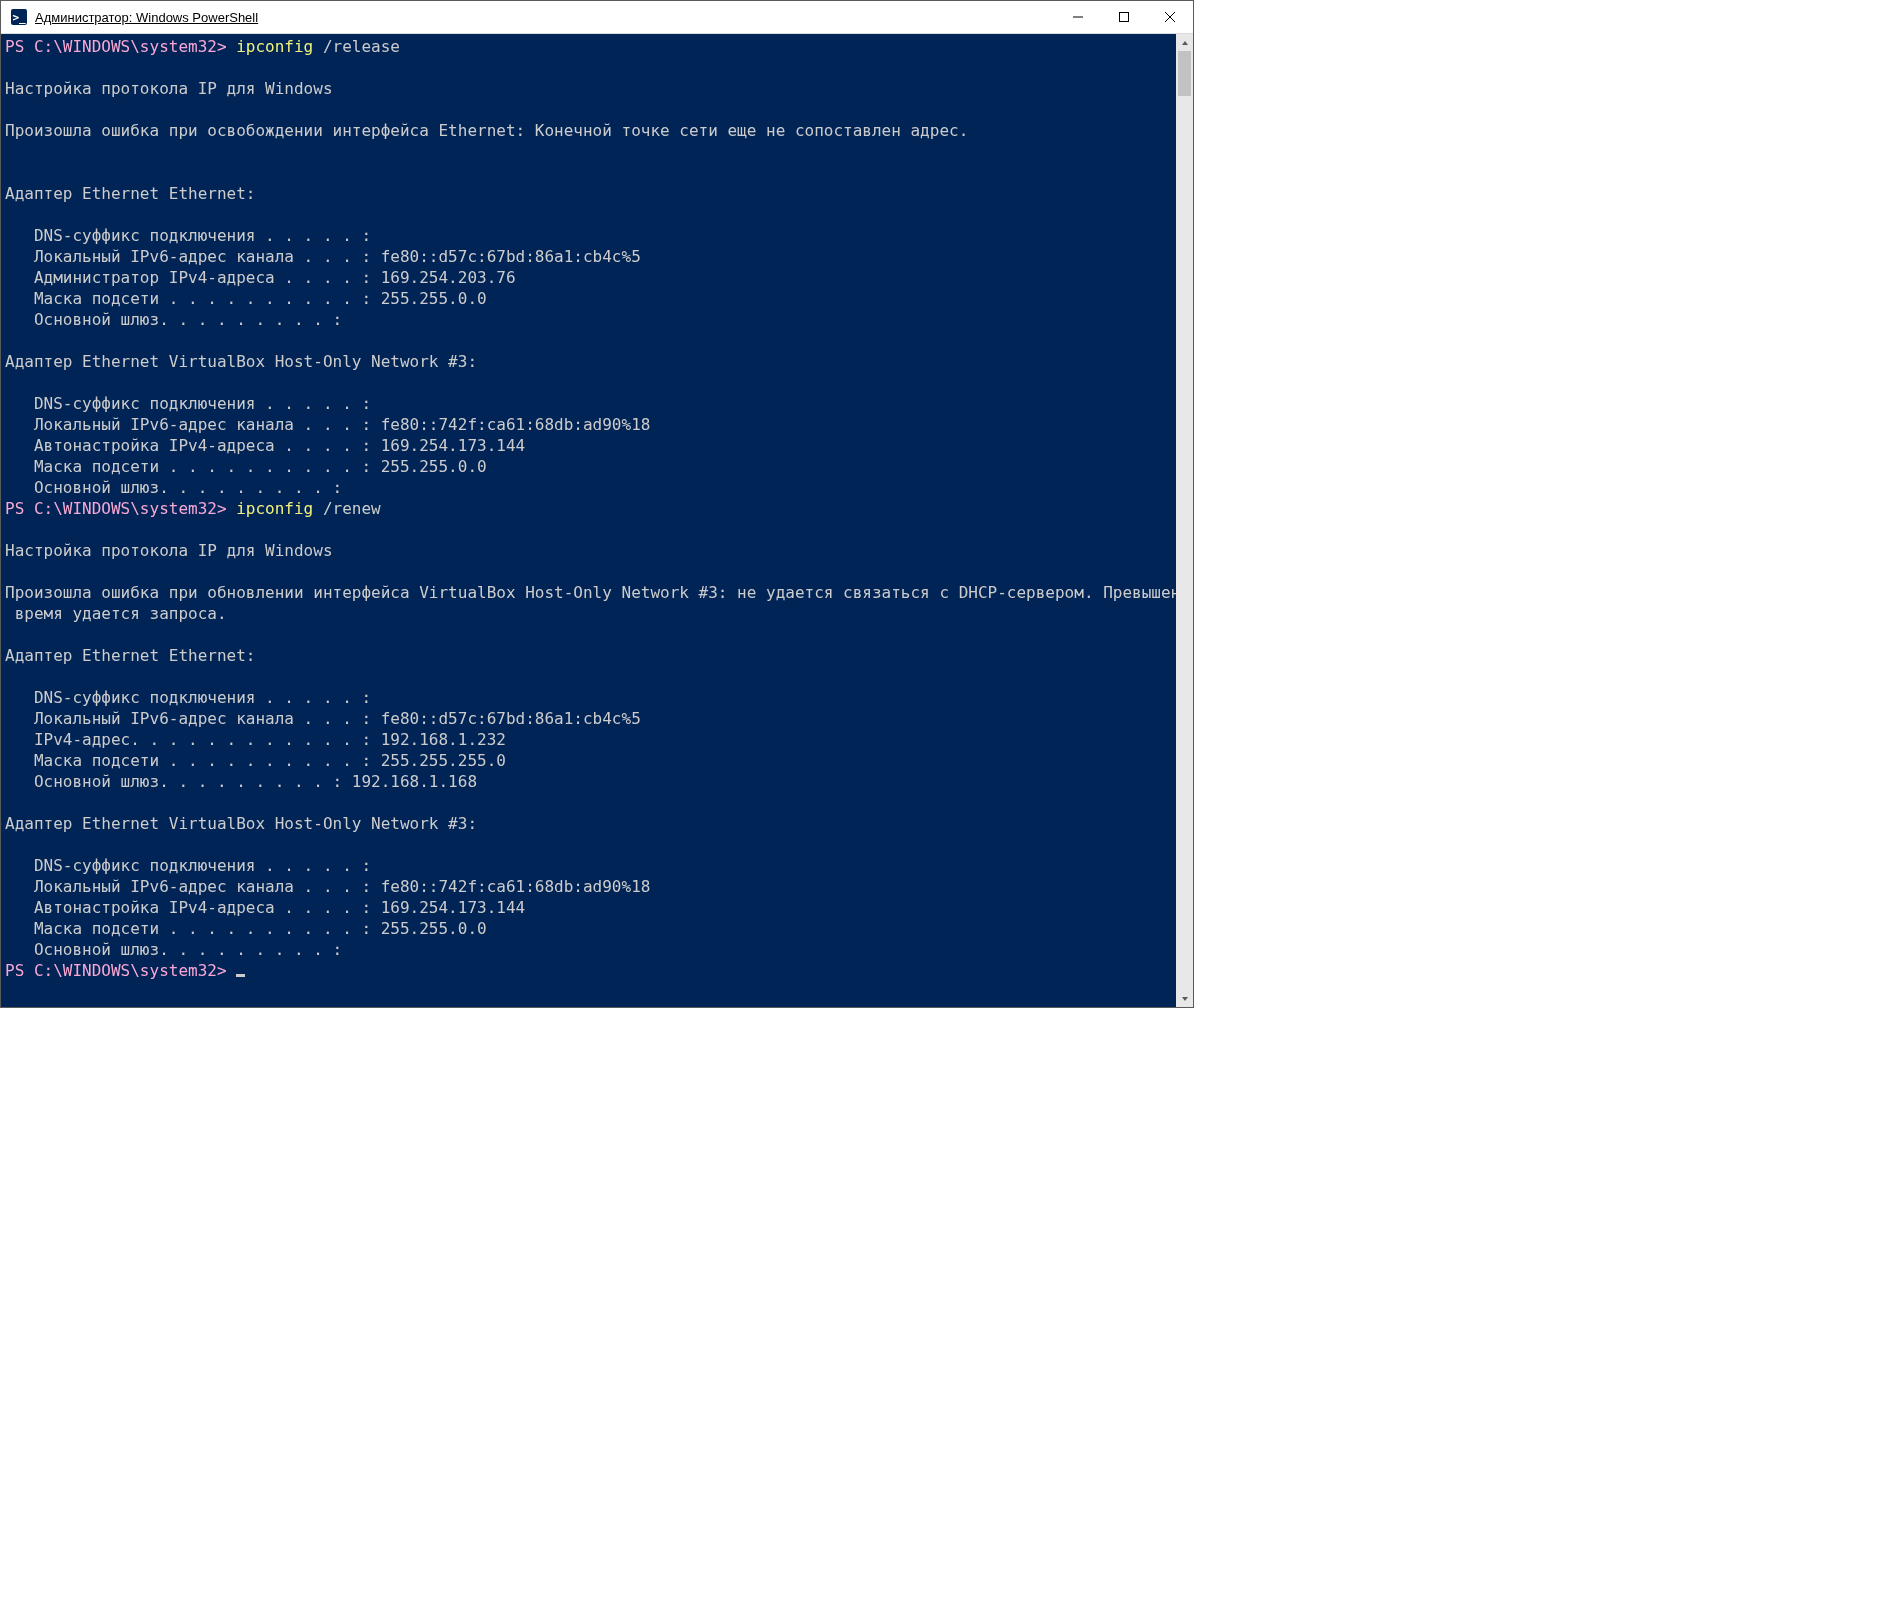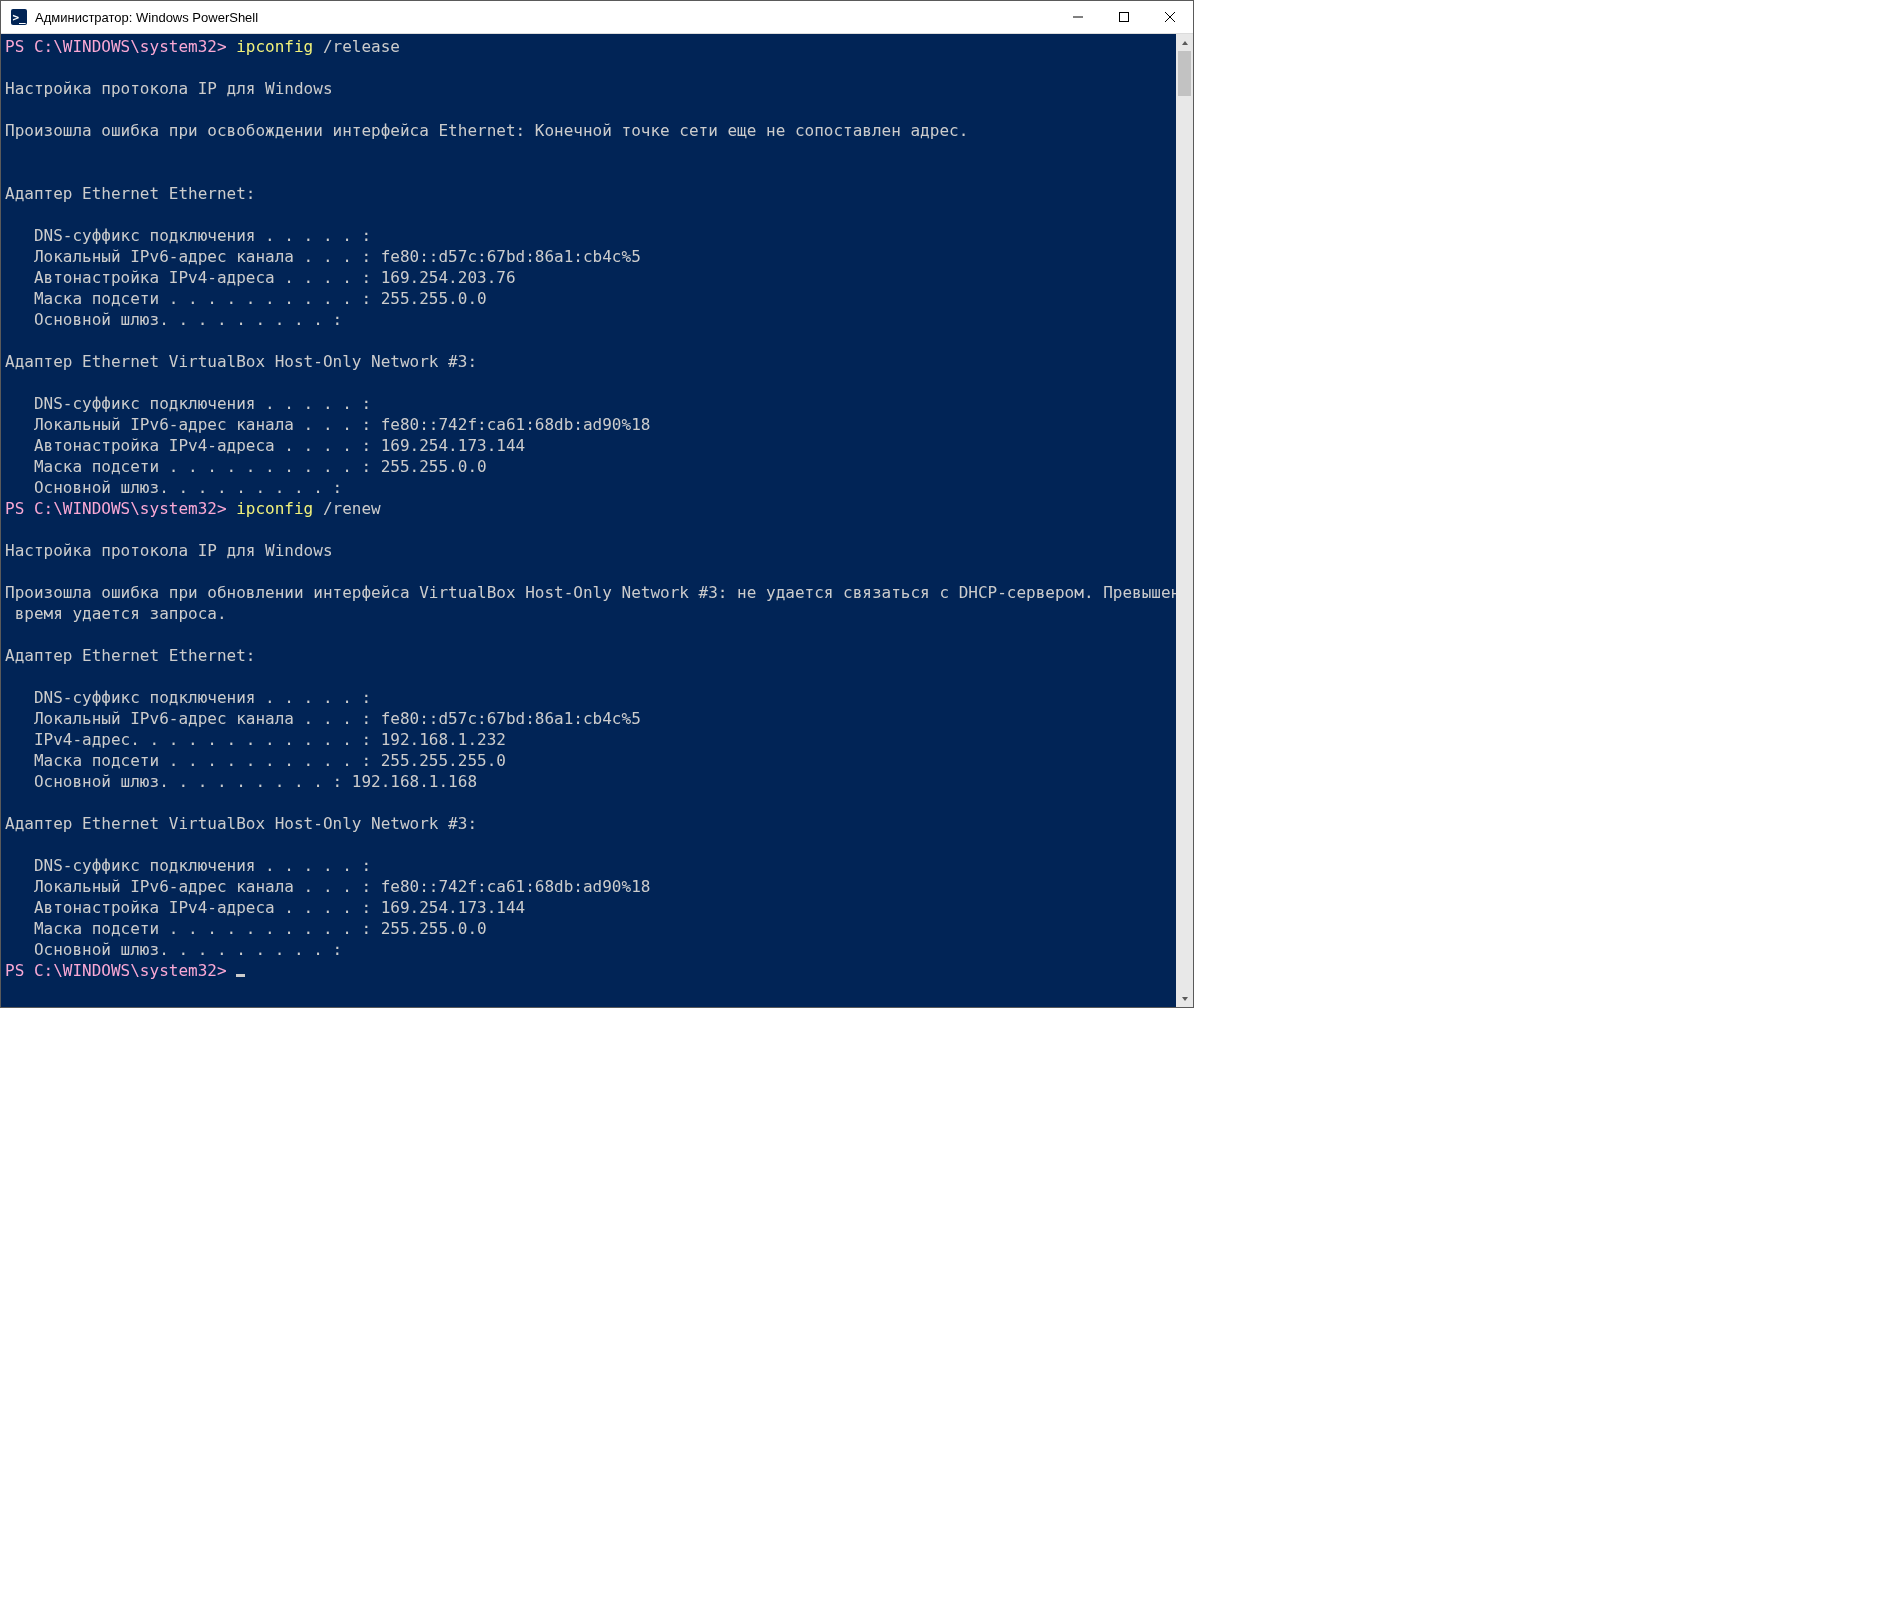--- a/index.html
+++ b/index.html
@@ -37,20 +37,21 @@
   .titlebar .app-icon span{
     color:#fff;font-size:11px;font-weight:bold;font-family:Consolas,monospace;
     line-height:1;
   }
   .titlebar .title {
     flex: 1;
     font-size: 13px;
     color: #000;
     white-space: nowrap;
     overflow: hidden;
+    text-decoration: underline;
   }
   .win-controls { display: flex; height: 100%; }
   .win-btn {
     width: 46px; height: 100%;
     display: flex; align-items: center; justify-content: center;
     color: #000;
   }
   .win-btn svg { width: 10px; height: 10px; stroke: #000; stroke-width: 1; fill: none; }
 
   
@@ -134,21 +135,21 @@
 
 <span>Настройка протокола IP для Windows</span>
 
 <span>Произошла ошибка при освобождении интерфейса Ethernet: Конечной точке сети еще не сопоставлен адрес.</span>
 
 
 <span>Адаптер Ethernet Ethernet:</span>
 
 <span>   DNS-суффикс подключения . . . . . :</span>
 <span>   Локальный IPv6-адрес канала . . . : fe80::d57c:67bd:86a1:cb4c%5</span>
-<span>   Автонастройка IPv4-адреса . . . . : 169.254.203.76</span>
+<span>   Администратор IPv4-адреса . . . . : 169.254.203.76</span>
 <span>   Маска подсети . . . . . . . . . . : 255.255.0.0</span>
 <span>   Основной шлюз. . . . . . . . . :</span>
 
 <span>Адаптер Ethernet VirtualBox Host-Only Network #3:</span>
 
 <span>   DNS-суффикс подключения . . . . . :</span>
 <span>   Локальный IPv6-адрес канала . . . : fe80::742f:ca61:68db:ad90%18</span>
 <span>   Автонастройка IPv4-адреса . . . . : 169.254.173.144</span>
 <span>   Маска подсети . . . . . . . . . . : 255.255.0.0</span>
 <span>   Основной шлюз. . . . . . . . . :</span>

